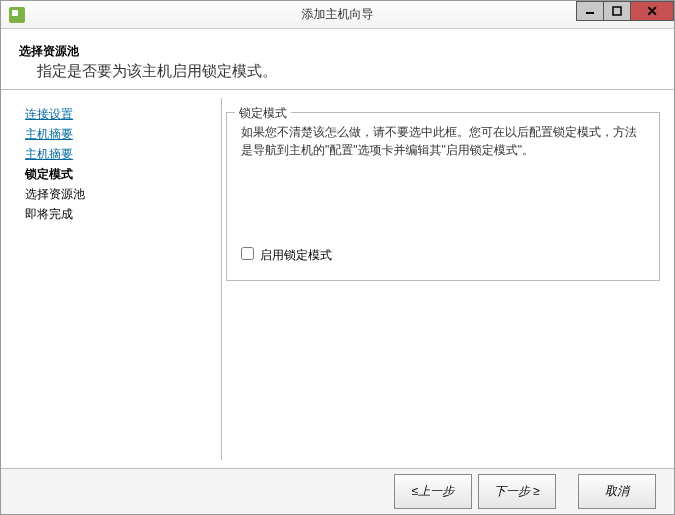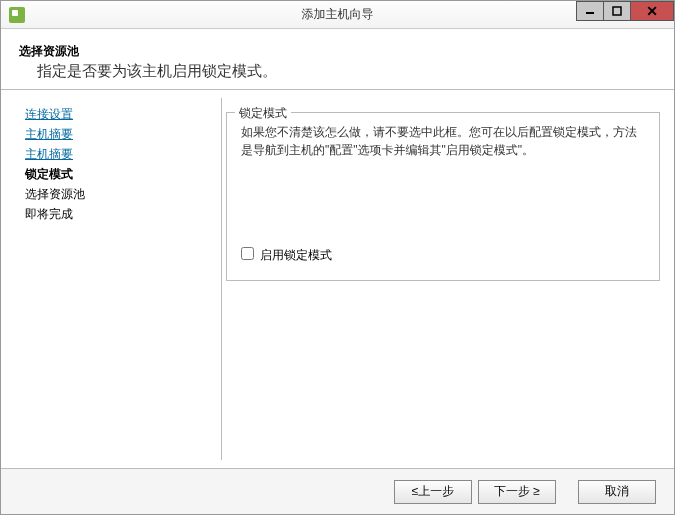--- a/index.html
+++ b/index.html
@@ -28,21 +28,21 @@
     .divider { width: 1px; background: #bbb; margin: 8px 0; }
     .main { flex: 1; padding: 14px 14px 10px 4px; }
     
     .fieldset { border: 1px solid #bbb; padding: 10px 14px 16px 14px; position: relative; margin-top: 8px; }
     .legend { position: absolute; top: -8px; left: 8px; background: #fff; padding: 0 4px; font-size: 12px; color: #333; }
     .desc-text { font-size: 12px; color: #333; line-height: 18px; margin-bottom: 10px; }
     .checkbox-row { margin-top: 88px; display: flex; gap: 6px; }
     .checkbox-row input { width: 13px; height: 13px; }
     
     .footer { height: 46px; border-top: 1px solid #bbb; display: flex; justify-content: flex-end; align-items: center; padding-right: 18px; gap: 6px; background: #f5f5f5; }
-    .btn { min-width: 78px; height: 24px; border: 1px solid #888; background: linear-gradient(#fdfdfd,#e6e6e6); font-size: 12px; cursor: pointer; padding: 8px 8px; display: inline-flex; align-items: center; justify-content: center; }
+    .btn { min-width: 78px; height: 35px; border: 1px solid #888; background: linear-gradient(#fdfdfd,#e6e6e6); font-size: 12px; cursor: pointer; padding: 8px 8px; display: inline-flex; align-items: center; justify-content: center; font-style: italic; }
     .btn-gap { width: 10px; }
   </style>
 </head>
 <body>
 
 <div class="window">
   <div class="titlebar">
     <div class="title-icon"></div>
     <div class="title-text">添加主机向导</div>
     <div class="win-controls">

